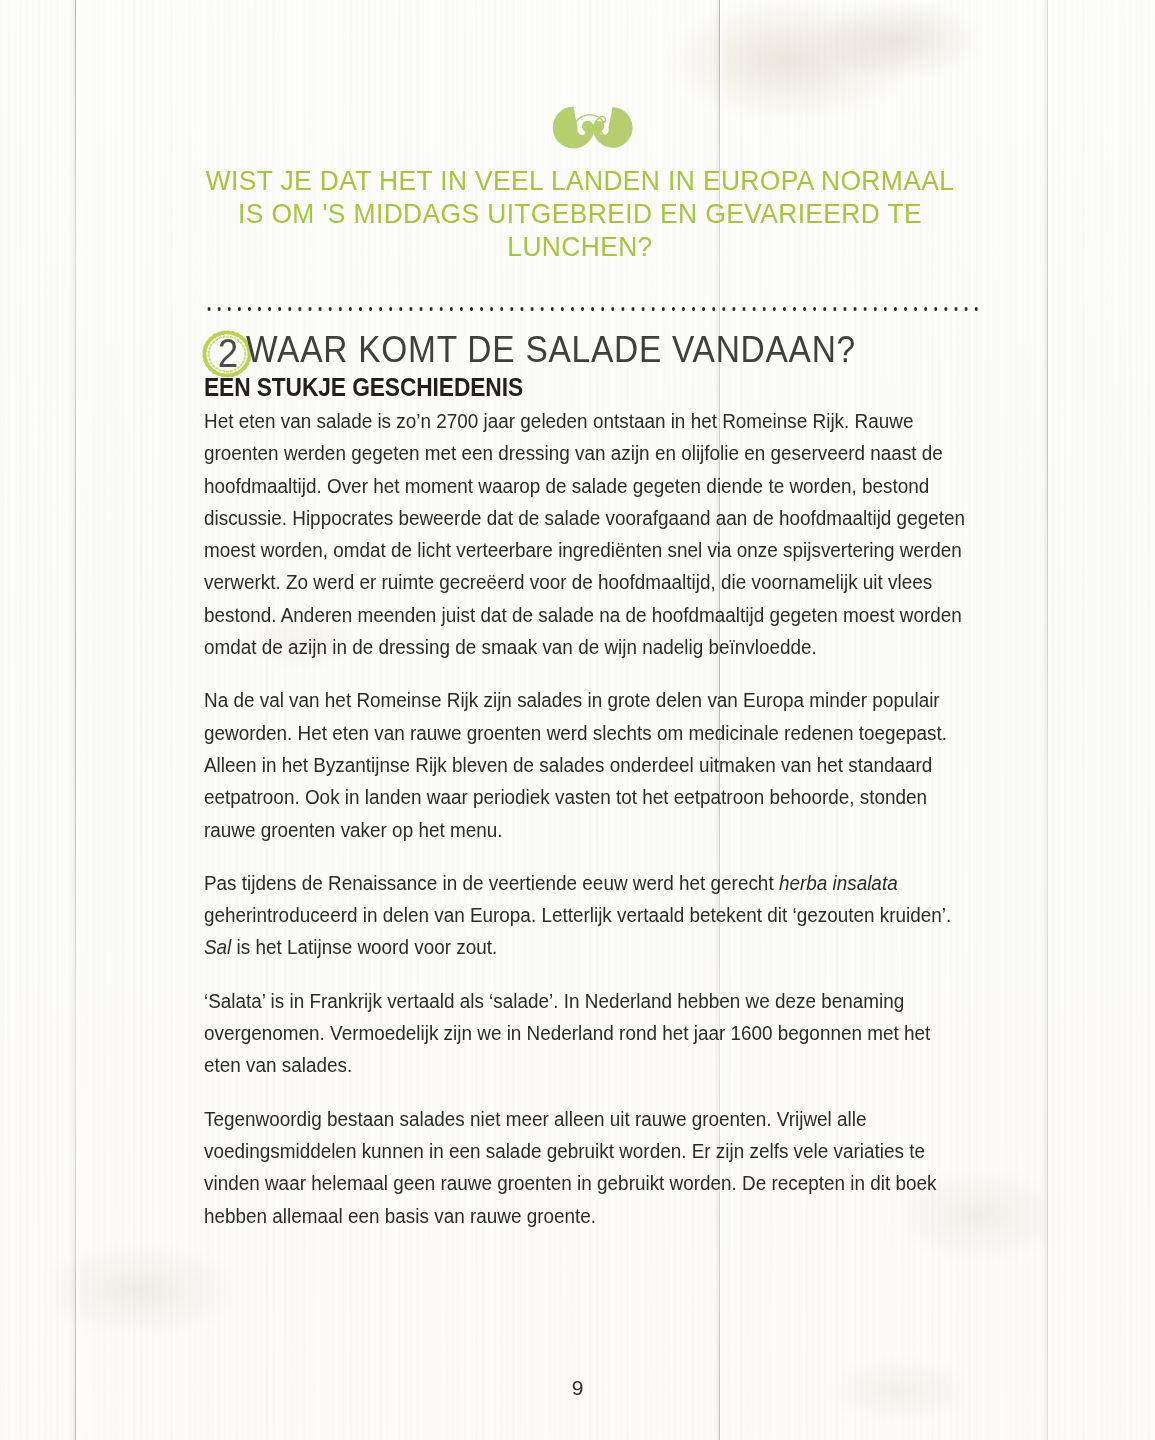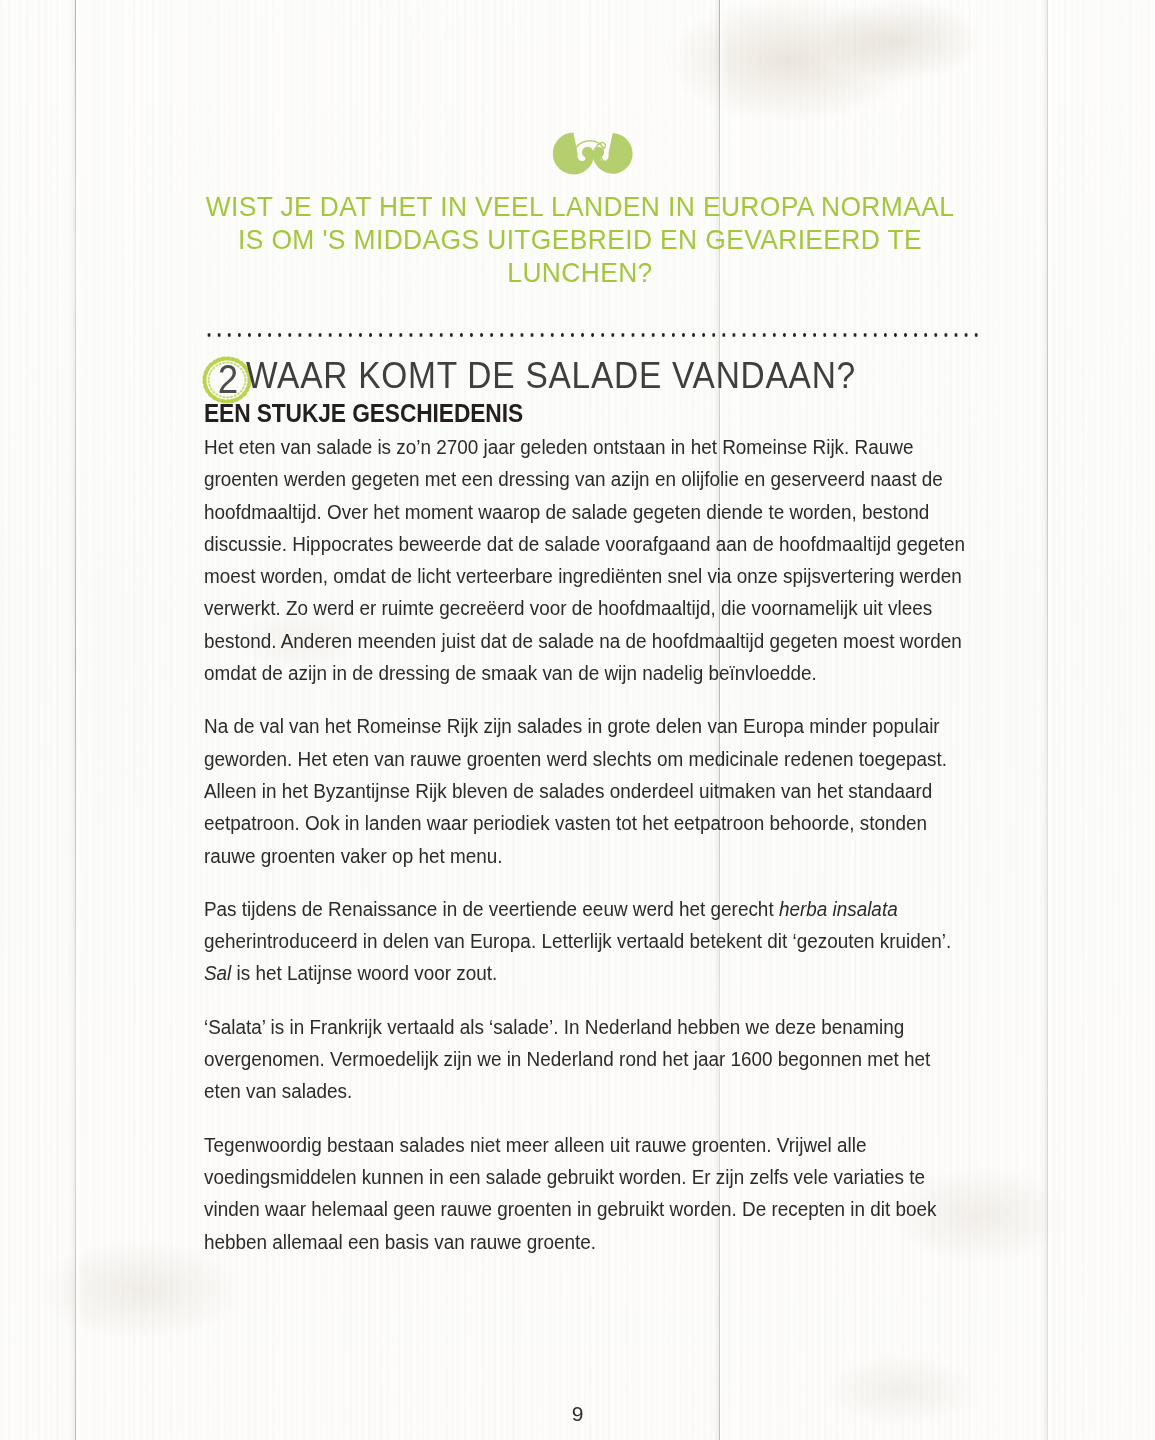--- a/index.html
+++ b/index.html
@@ -39,21 +39,21 @@
   .seam::after{content:"";position:absolute;top:0;bottom:0;left:2px;width:7px;
       background:linear-gradient(90deg,rgba(255,255,255,.75),rgba(255,255,255,0));}
   .seam.s1{left:74px;}
   .seam.s2{left:718px;}
   .seam.s3{left:1046px;}
   .seam.s3 i{background:linear-gradient(180deg,
       rgba(150,145,132,.30) 0%, rgba(190,176,150,.55) 10%, rgba(120,116,108,.42) 30%,
       rgba(205,190,160,.40) 55%, rgba(150,144,132,.34) 80%, rgba(200,186,158,.42) 100%);}
 
   
-  #content{position:absolute;inset:0;margin-top:26px;}
+  #content{position:absolute;inset:0;}
 
   .quote-orn{position:absolute;left:551px;top:105px;width:84px;height:44px;}
 
   .intro{
     position:absolute;left:180px;top:164px;width:800px;
     text-align:center;
     color:#a4c63c;
     font-size:27.5px;
     line-height:33px;
     letter-spacing:.4px;

